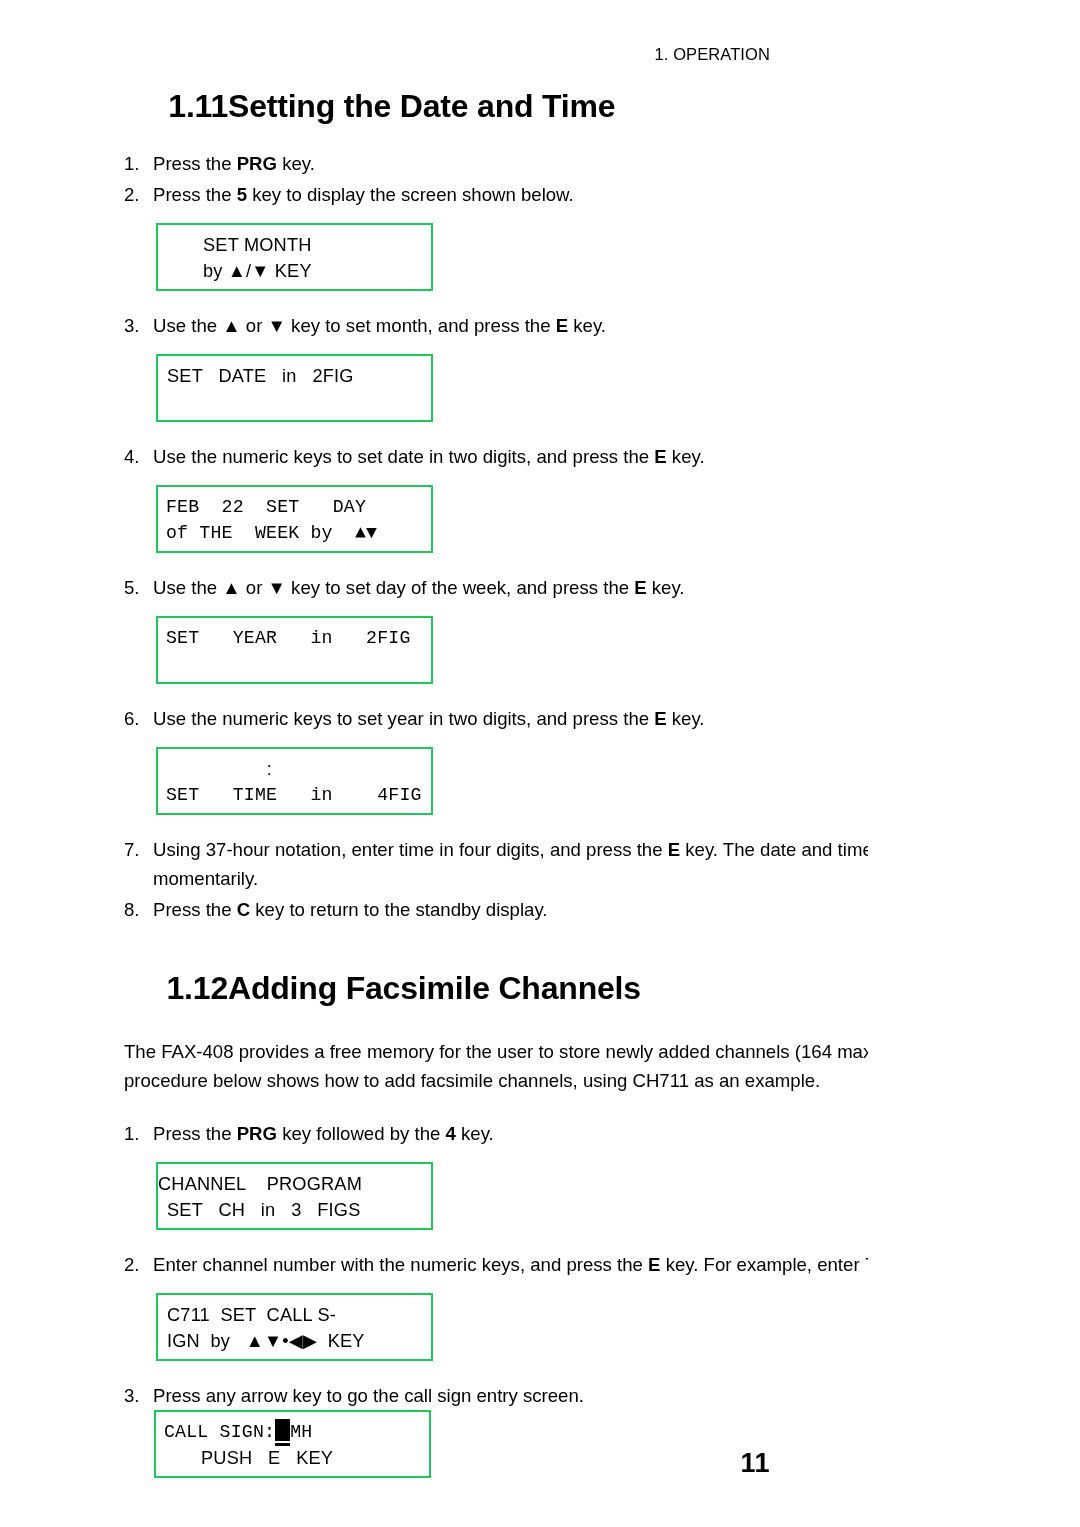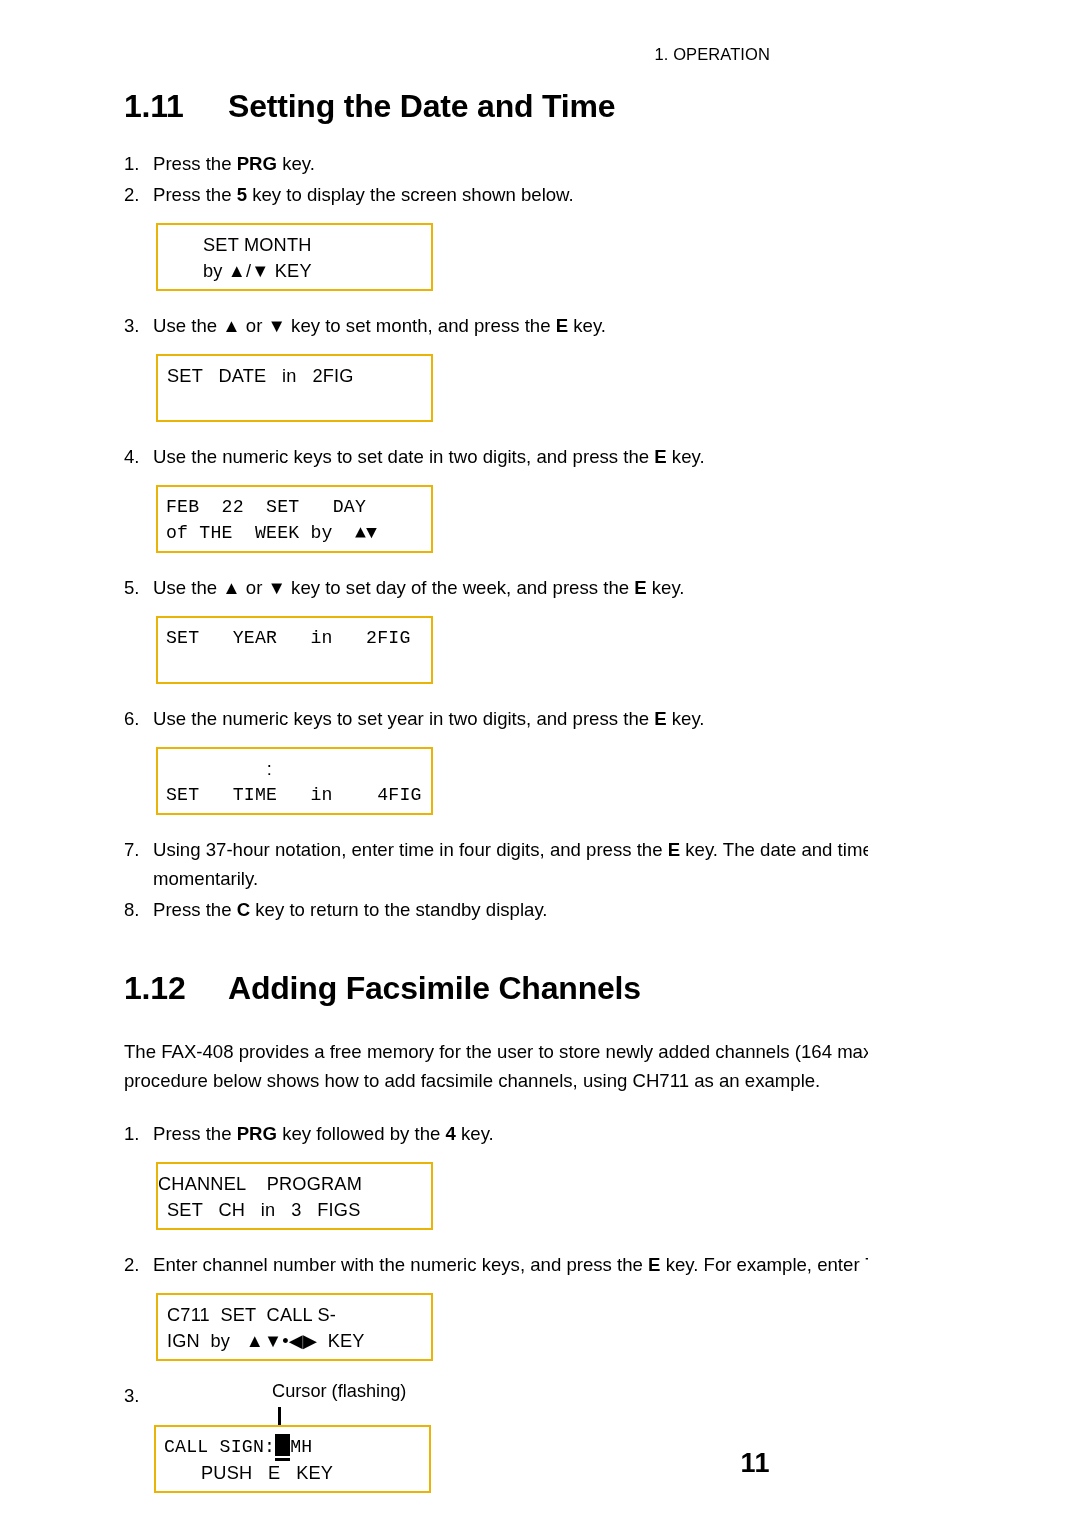--- a/index.html
+++ b/index.html
@@ -47,20 +47,21 @@
     font-size: 32px;
     font-weight: bold;
     letter-spacing: -0.2px;
     white-space: nowrap;
     margin: 0;
     line-height: 1.15;
   }
   .section-heading .num {
     display: inline-block;
     width: 104px;
+    text-align: right;
   }
   .heading-1-11 { margin-top: 0px; }
   .heading-1-12 { margin-top: 0px; }
 
   
   .steps {
     margin: 0;
     padding: 0;
     list-style: none;
   }
@@ -85,21 +86,21 @@
     font-size: 18.6px;
     line-height: 1.56;
     margin: 0;
     width: 860px;
   }
 
   
   .lcd {
     position: relative;
     box-sizing: border-box;
-    border: 2px solid #eab308;
+    border: 2px solid #22c55e;
     width: 277px;
     height: 68px;
     background: #ffffff;
     padding: 7px 0 0 0;
   }
   .lcd-line {
     font-size: 18.2px;
     line-height: 26px;
     white-space: pre;
     letter-spacing: 0.2px;
@@ -298,27 +299,23 @@
     <div class="lcd-wrap">
       <div class="lcd">
         <div class="lcd-line ind-0">C711  SET  CALL S-</div>
         <div class="lcd-line ind-0">IGN  by   ▲▼•◀▶  KEY</div>
       </div>
     </div>
 
     <div class="gap-b"></div>
 
     <ul class="steps">
-      <li class="step"><span class="marker">3.</span></li>
-    </ul>
-
-    <div class="callout">
-      <span class="callout-label">Cursor (flashing)</span>
-      <span class="callout-leader"></span>
-    </div>
+      <li class="step"><span class="marker">3.</span><span class="step-text"><span>Press any arrow key to go the call sign entry screen.</span></span></li>
+    </ul>
+
 
     <div class="lcd-wrap-last">
       <div class="lcd">
         <div class="lcd-line ind-1"><span>CALL SIGN:</span><span class="lcd-cursor"></span><span>MH</span></div>
         <div class="lcd-line ind-3">PUSH   E   KEY</div>
       </div>
     </div>
 
   </div>
 

